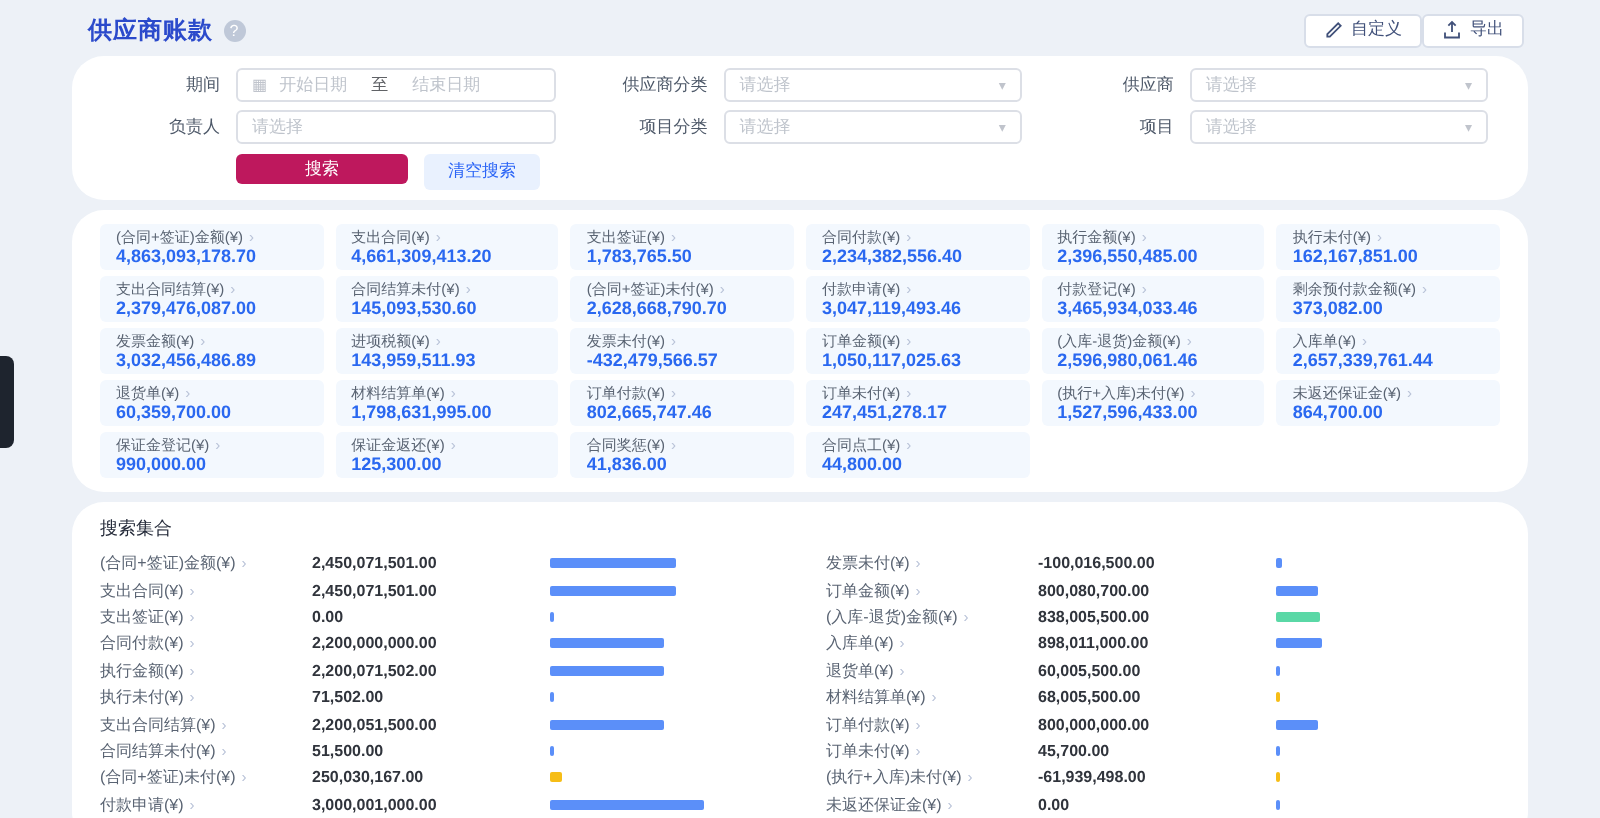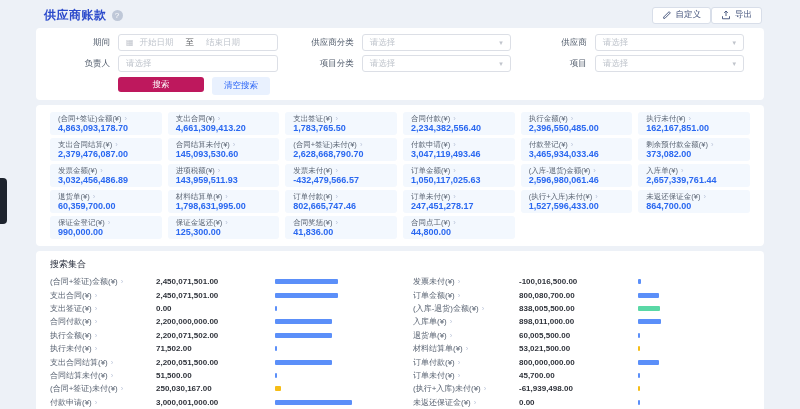--- a/index.html
+++ b/index.html
@@ -7,21 +7,21 @@
   body{background:#edf1f7;font-family:"Liberation Sans","DejaVu Sans",sans-serif;position:relative}
   .wrap{padding:0 36px}
   
   .topbar{display:flex;align-items:center;height:28px;padding:2px 2px 0 8px}
   .page-title{font-size:12px;font-weight:bold;color:#2b4acb;letter-spacing:.5px}
   .help{width:11px;height:11px;border-radius:50%;background:#bfc8d8;color:#fff;font-size:8px;line-height:11px;text-align:center;margin-left:5px;flex:none}
   .actions{margin-left:auto;display:flex;gap:0}
   .tb-btn{display:flex;align-items:center;gap:4px;height:17px;padding:0 9px;background:#fff;border:1px solid #d8dee9;border-radius:3px;font-size:8.5px;color:#41517a;cursor:pointer}
   .tb-btn svg{display:block}
   
-  .card{background:#fff;border-radius:4px}
+  .card{background:#fff;border-radius:16px}
   .filter-card{padding:5px 20px;margin-bottom:5px}
   .filter-grid{display:grid;grid-template-columns:1.05fr 1fr 1fr;column-gap:22px;row-gap:2px}
   .f-item{display:flex;align-items:center;height:19px}
   .f-label{width:54px;text-align:right;margin-right:8px;font-size:8.5px;color:#4e5969;flex:none;white-space:nowrap}
   .f-control{flex:1;height:17px;border:1px solid #dcdfe6;border-radius:3px;display:flex;align-items:center;padding:0 7px;font-size:8.5px;color:#bfc4cc;background:#fff;cursor:pointer;white-space:nowrap;overflow:hidden}
   .f-control .sep{color:#606266;margin:0 12px}
   .f-control .chev{margin-left:auto;color:#c0c4cc;font-size:7px}
   .cal-icon{color:#c0c4cc;margin-right:6px;font-size:8px}
   .filter-actions{margin-top:4px;padding-left:62px;display:flex;gap:8px}
   .btn-primary{width:86px;height:15px;background:#be185d;color:#fff;border:none;border-radius:3px;font-size:8.5px;cursor:pointer}
@@ -525,21 +525,21 @@
     <span class="d-barzone">
       <span class="d-bar" style="width: 1.54852px; background: rgb(91, 143, 249);"></span>
     </span>
   </div>
 
   <div class="d-row">
     <span class="d-label">
       <span>材料结算单(¥)</span>
       <span class="d-chev">›</span>
     </span>
-    <span class="d-value">53,021,500.00</span>
+    <span class="d-value">68,005,500.00</span>
     <span class="d-barzone">
       <span class="d-bar" style="width: 1.75497px; background: rgb(246, 189, 22);"></span>
     </span>
   </div>
 
   <div class="d-row">
     <span class="d-label">
       <span>订单付款(¥)</span>
       <span class="d-chev">›</span>
     </span>

